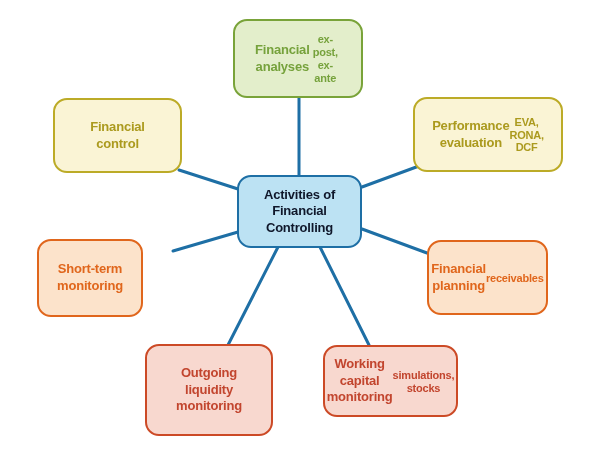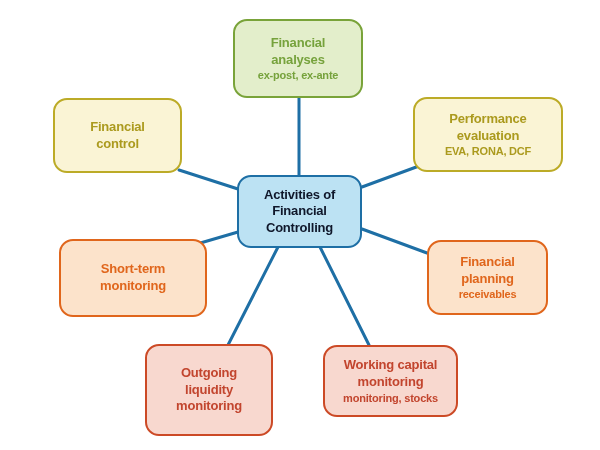--- a/index.html
+++ b/index.html
@@ -4,22 +4,22 @@
 <style>
   html,body{margin:0;padding:0;background:#ffffff;}
   .canvas{
     position:relative;width:600px;height:450px;background:#ffffff;overflow:hidden;
     font-family:"Liberation Sans", sans-serif;
   }
   svg.links{position:absolute;left:0;top:0;z-index:1;}
   svg.links line{stroke:#1e6fa5;stroke-width:3;stroke-linecap:round;}
   .node{
     position:absolute;z-index:2;box-sizing:border-box;
-    display:flex;flex-direction:column;justify-content:center;align-items:center;
-    border-radius:14px;border:2.5px solid;text-align:center;padding:4px 0;
+    display:flex;flex-direction:row;justify-content:center;align-items:center;
+    border-radius:14px;border:2.5px solid;text-align:center;padding:4px 20px;
   }
   .node .title{font-weight:bold;font-size:13px;line-height:1.28;white-space:pre-line;letter-spacing:-0.2px;}
   .node .subtitle{font-weight:bold;font-size:11px;line-height:1.18;white-space:pre-line;margin-top:1px;letter-spacing:-0.2px;}
   .node.green {background:#e3eecb;border-color:#79a339;color:#76a23c;}
   .node.yellow{background:#faf4d5;border-color:#bcab27;color:#ab9a1e;}
   .node.blue  {background:#bce2f3;border-color:#1e6fa5;color:#0f172a;}
   .node.orange{background:#fce3cb;border-color:#e0661c;color:#e0661c;}
   .node.red   {background:#f8d8cf;border-color:#cc4a26;color:#c2452e;}
 </style>
 </head>
@@ -59,30 +59,30 @@
 Financial
 Controlling</div>
   </div>
 
   <div class="node orange" style="left:427px;top:240px;width:121px;height:75px">
     <div class="title">Financial
 planning</div>
     <div class="subtitle">receivables</div>
   </div>
 
-  <div class="node orange" style="left:59px;top:239px;width:148px;height:78px">
+  <div class="node orange" style="left:37px;top:239px;width:106px;height:78px">
     <div class="title">Short-term
 monitoring</div>
   </div>
 
   <div class="node red" style="left:145px;top:344px;width:128px;height:92px">
     <div class="title">Outgoing
 liquidity
 monitoring</div>
   </div>
 
   <div class="node red" style="left:323px;top:345px;width:135px;height:72px">
     <div class="title">Working capital
 monitoring</div>
-    <div class="subtitle">monitoring, stocks</div>
+    <div class="subtitle">simulations, stocks</div>
   </div>
 
 </div>
 
 </body></html>

